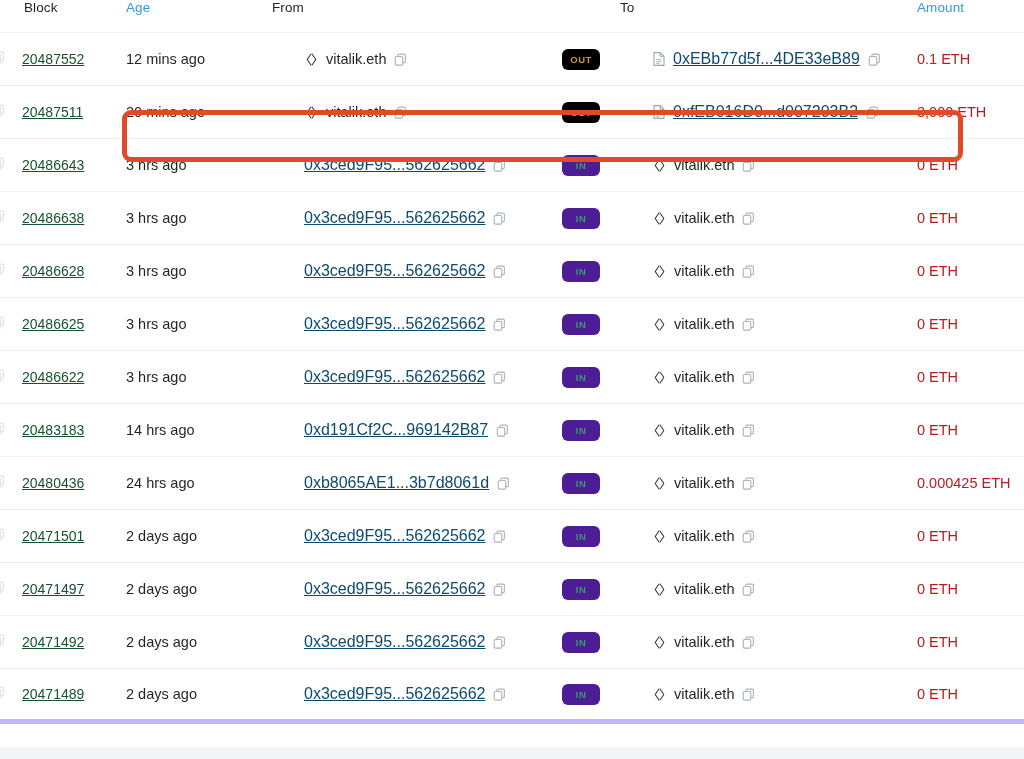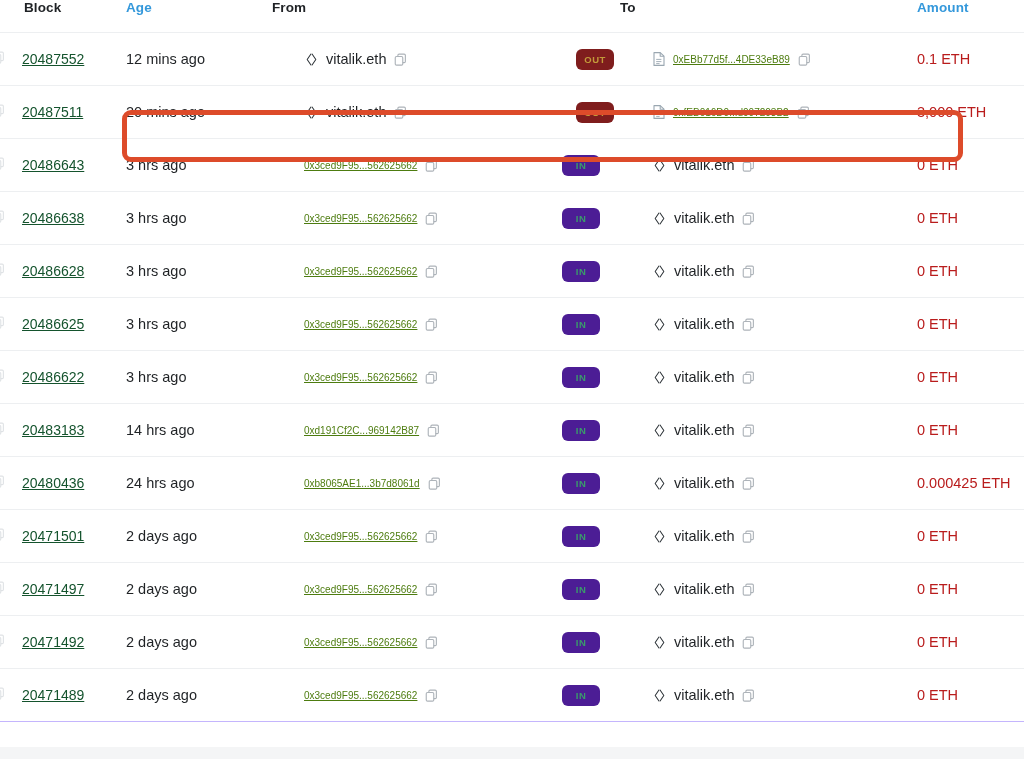--- a/index.html
+++ b/index.html
@@ -34,51 +34,51 @@
   col.c-block  { width: 104px; }
   col.c-age    { width: 146px; }
   col.c-from   { width: 290px; }
   col.c-dir    { width: 58px;  }
   col.c-to     { width: 297px; }
   col.c-amount { width: 107px; }
 
   thead th {
     text-align: left;
     font-size: 13.5px;
-    font-weight: bold;
+    font-weight: normal;
     color: #1f2225;
     padding: 0 0 17px 0;
     vertical-align: bottom;
     letter-spacing: 0.1px;
     white-space: nowrap;
   }
   thead th.sortable {
     color: #3498db;
   }
   thead tr {
     border-bottom: 1px solid #edeff1;
   }
   thead th.pad-l { padding-left: 2px; }
 
   tbody tr {
     height: 53px;
     border-bottom: 1px solid #edeff1;
   }
-  tbody tr:last-child { border-bottom: 1px solid #c4b5fd; }
+  tbody tr:last-child { border-bottom: 5px solid #c4b5fd; }
 
   tbody td {
     font-size: 14.5px;
     color: #1f2225;
     vertical-align: middle;
     padding: 0;
     white-space: nowrap;
     overflow: visible;
   }
   .block-link { color: #14532d; font-size: 14px; }
-  .addr-link  { color: #4d7c0f; font-size: 10px; }
+  .addr-link  { color: #0c4a6e; font-size: 16px; }
 
   .age-text   { color: #1f2225; font-size: 14.5px; }
   .amount-text{ color: #b91c1c; font-size: 14.5px; }
 
   .cell-inner {
     display: flex;
     align-items: center;
     gap: 7px;
     margin-left: 32px;
   }
@@ -105,23 +105,22 @@
     justify-content: center;
     width: 38px;
     height: 21px;
     border-radius: 6px;
     font-size: 9.5px;
     font-weight: bold;
     letter-spacing: 0.4px;
     box-sizing: border-box;
   }
   .badge-out {
-    background: #7f1d1d;
+    background: #000000;
     color: #c29a3a;
-    margin-left: 14px;
   }
   .badge-in {
     background: #4c1d95;
     color: #3a9c6b;
   }
 
   
   .cut-copy {
     position: relative;
     left: -9px;

